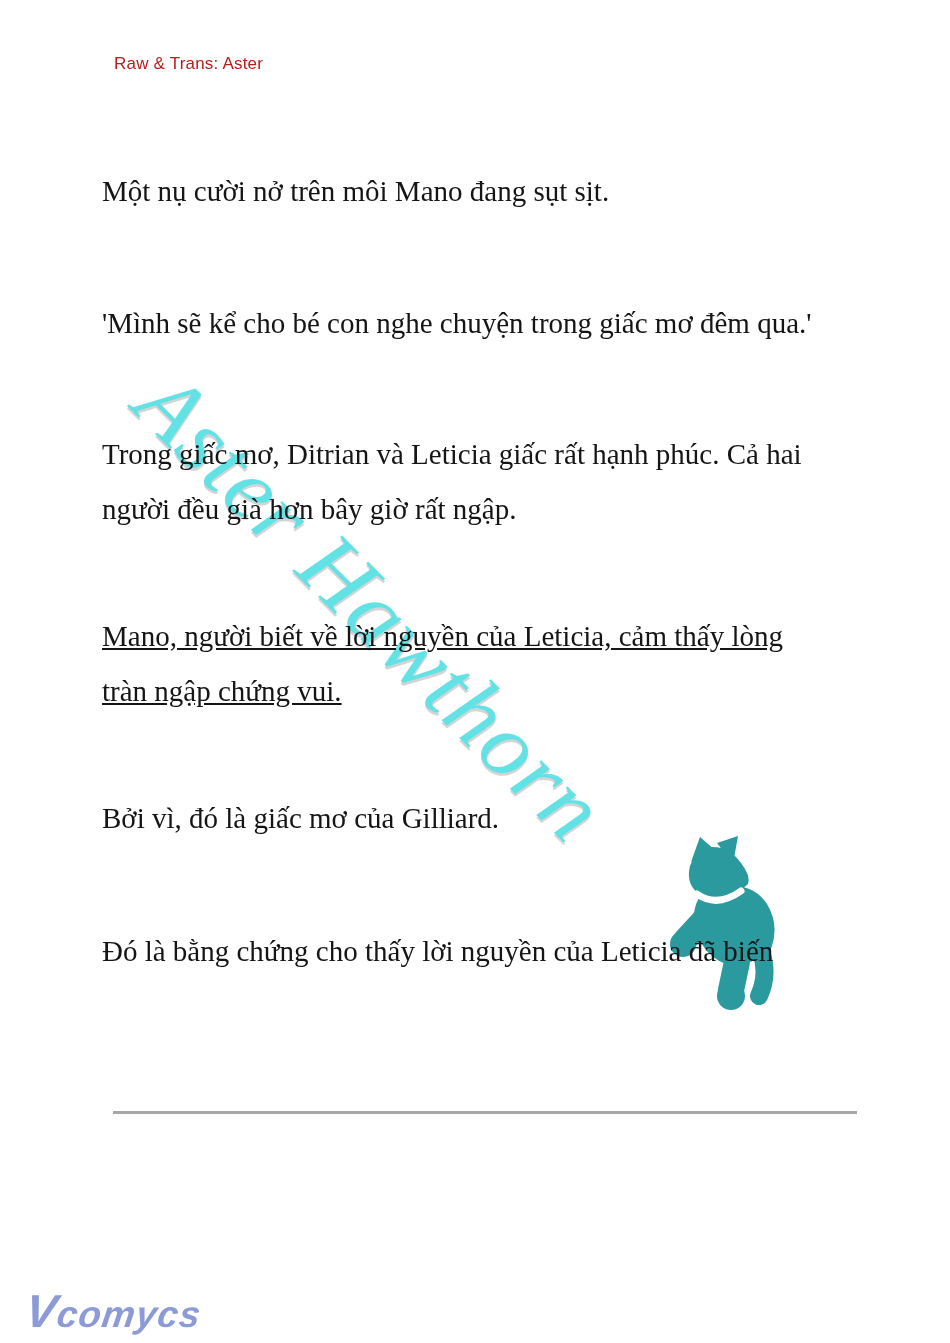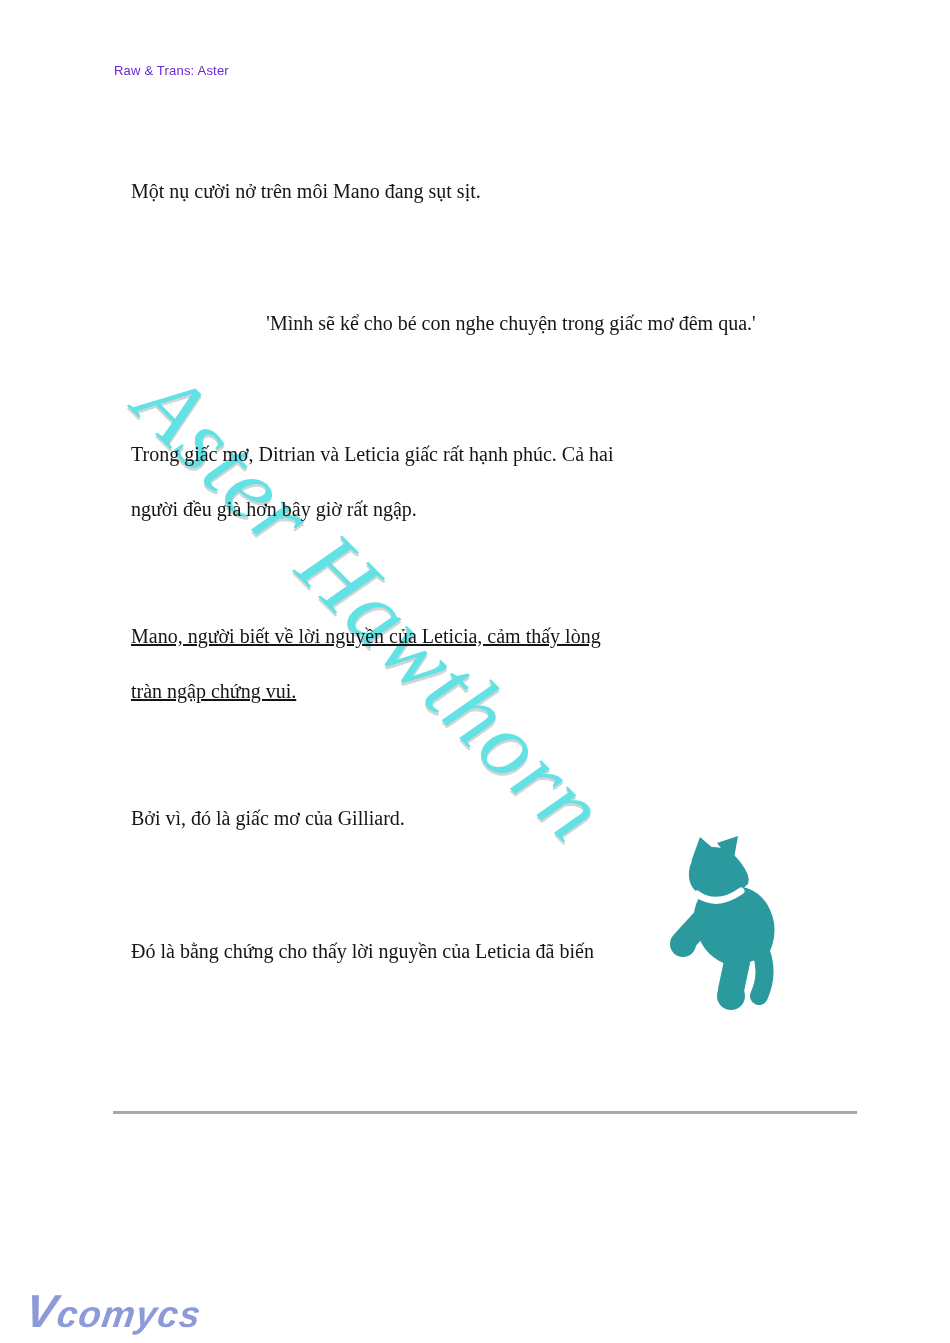--- a/index.html
+++ b/index.html
@@ -12,45 +12,45 @@
   html,body{margin:0;padding:0;background:#ffffff;}
   .page{
     position:relative;
     width:950px;height:1343px;
     background:#ffffff;
     overflow:hidden;
     font-family:"Liberation Serif", serif;
     color:var(--ink);
   }
   .credit{
-    position:absolute;left:114px;top:63px;
+    position:absolute;left:114px;top:54px;
     font-family:"Liberation Sans", sans-serif;
-    font-size:13px;color:#6d28d9;
+    font-size:17px;color:#b91c1c;
     letter-spacing:0.2px;
   }
   .watermark{
     position:absolute;left:190px;top:350px;
     font-family:"Liberation Serif", serif;
     font-style:italic;
     font-size:92px;
     letter-spacing:2px;
     white-space:nowrap;
     color:var(--watermark);
     transform:rotate(45deg);
     transform-origin:0 0;
     text-shadow:2px 2px 0 rgba(160,160,160,0.45);
     z-index:1;
   }
   .paragraph{
-    position:absolute;left:131px;width:760px;
-    font-size:20px;line-height:55px;
+    position:absolute;left:102px;width:760px;
+    font-size:29px;line-height:55px;
     z-index:3;
   }
   .p1{top:164px;}
-  .p2{top:296px;text-align:center;}
+  .p2{top:296px;}
   .p3{top:427px;}
   .p4{top:609px;text-decoration:underline;}
   .p5{top:791px;font-family:Liberation Serif, serif;}
   .p6{top:924px;}
   .cat{
     position:absolute;left:660px;top:834px;
     width:128px;height:180px;
     z-index:2;
   }
   .cat-fill{fill:var(--cat);}

